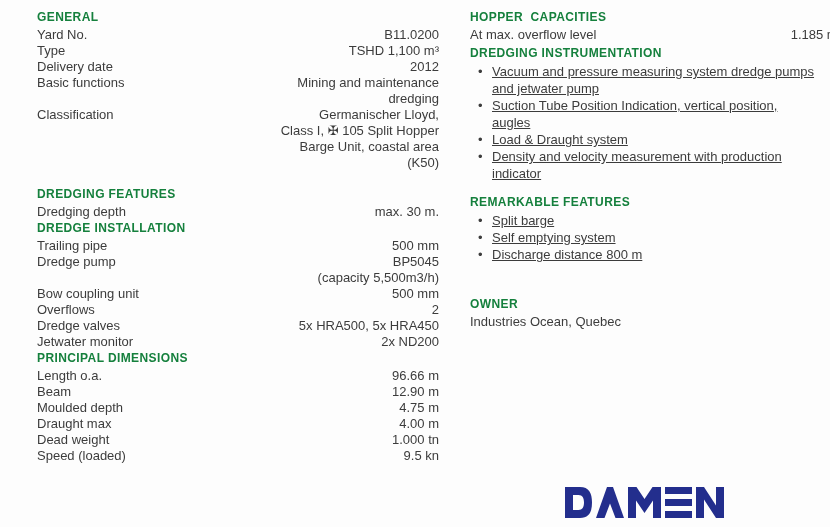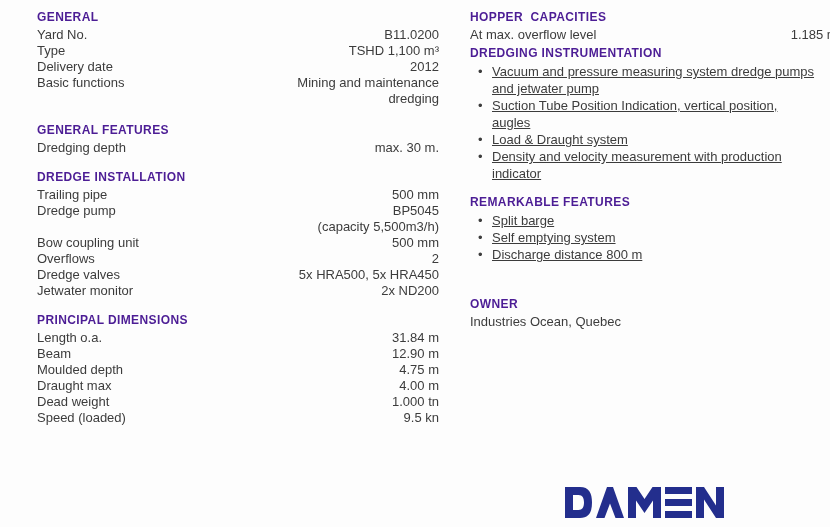--- a/index.html
+++ b/index.html
@@ -4,28 +4,28 @@
 <style>
   html,body{margin:0;padding:0;}
   body{
     width:830px;height:527px;position:relative;overflow:hidden;
     background:#fdfdfd;color:#3c3c3c;
     font-family:"Liberation Sans", sans-serif;
   }
   .col-left{position:absolute;left:37px;top:9px;width:402px;}
   .col-right{position:absolute;left:470px;top:9px;width:372px;}
   .sec-heading{
-    font-size:12px;font-weight:bold;color:#4c1d95;
+    font-size:12px;font-weight:bold;color:#15803d;
     letter-spacing:.4px;line-height:16px;margin:0 0 2px 0;white-space:pre;
   }
   .kv-row{display:flex;font-size:13px;line-height:16px;}
   .kv-row .lbl{flex:0 0 191px;}
   .kv-row .val{flex:1;white-space:pre-line;text-align:right;}
   .mt15{margin-top:15px;}
-  .mt13{margin-top:13px;}
+  .mt13{}
   .mt11{margin-top:2px;}
   .mt12{margin-top:12px;}
   .mt33{margin-top:33px;}
   ul.bullets{margin:0;padding:0;list-style:none;text-decoration:underline;}
   ul.bullets li{
     position:relative;padding-left:22px;font-size:13px;line-height:17px;
     white-space:pre-line;
   }
   ul.bullets li::before{
     content:"\2022";position:absolute;left:8px;top:0;color:#3c3c3c;
@@ -55,24 +55,31 @@
     </div>
     <div class="kv-row">
       <span class="lbl">Delivery date</span>
       <span class="val">&nbsp;2012</span>
     </div>
     <div class="kv-row">
       <span class="lbl">Basic functions</span>
       <span class="val">Mining and maintenance
 dredging</span>
     </div>
+    <div class="kv-row">
+      <span class="lbl">Classification</span>
+      <span class="val">Germanischer Lloyd,
+Class I, ✠ 105 Split Hopper
+Barge Unit, coastal area
+(K50)</span>
+    </div>
   </div>
 
   <div class="mt15">
-    <h2 class="sec-heading">GENERAL FEATURES</h2>
+    <h2 class="sec-heading">DREDGING FEATURES</h2>
     <div class="kv-row">
       <span class="lbl">Dredging depth</span>
       <span class="val">max. 30 m.</span>
     </div>
   </div>
 
   <div class="mt13">
     <h2 class="sec-heading">DREDGE INSTALLATION</h2>
     <div class="kv-row">
       <span class="lbl">Trailing pipe</span>
@@ -98,21 +105,21 @@
     <div class="kv-row">
       <span class="lbl">Jetwater monitor</span>
       <span class="val">2x ND200</span>
     </div>
   </div>
 
   <div class="mt13">
     <h2 class="sec-heading">PRINCIPAL DIMENSIONS</h2>
     <div class="kv-row">
       <span class="lbl">Length o.a.</span>
-      <span class="val">31.84 m</span>
+      <span class="val">96.66 m</span>
     </div>
     <div class="kv-row">
       <span class="lbl">Beam</span>
       <span class="val">12.90 m</span>
     </div>
     <div class="kv-row">
       <span class="lbl">Moulded depth</span>
       <span class="val">4.75 m</span>
     </div>
     <div class="kv-row">

